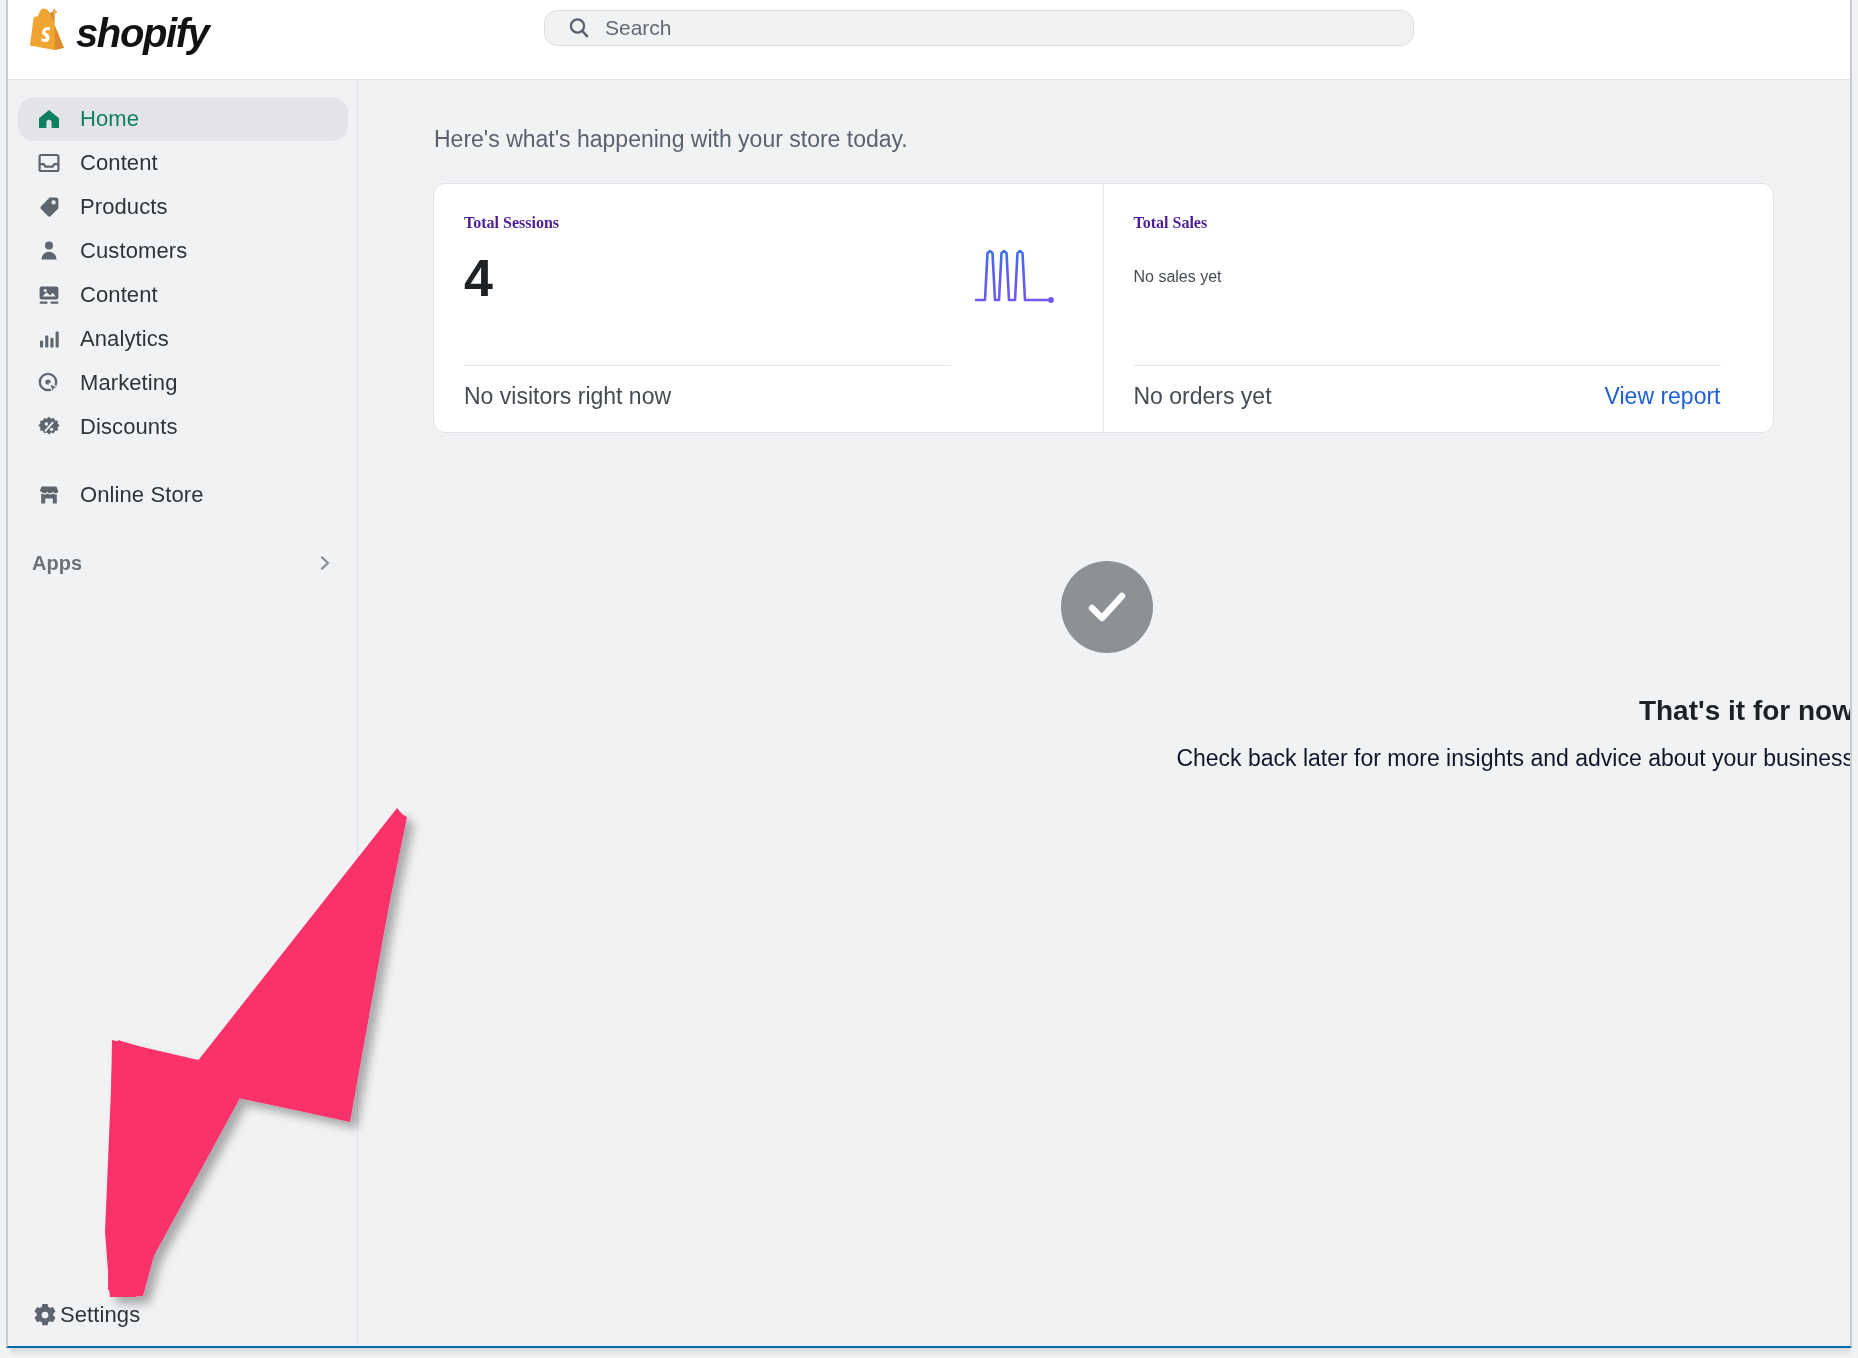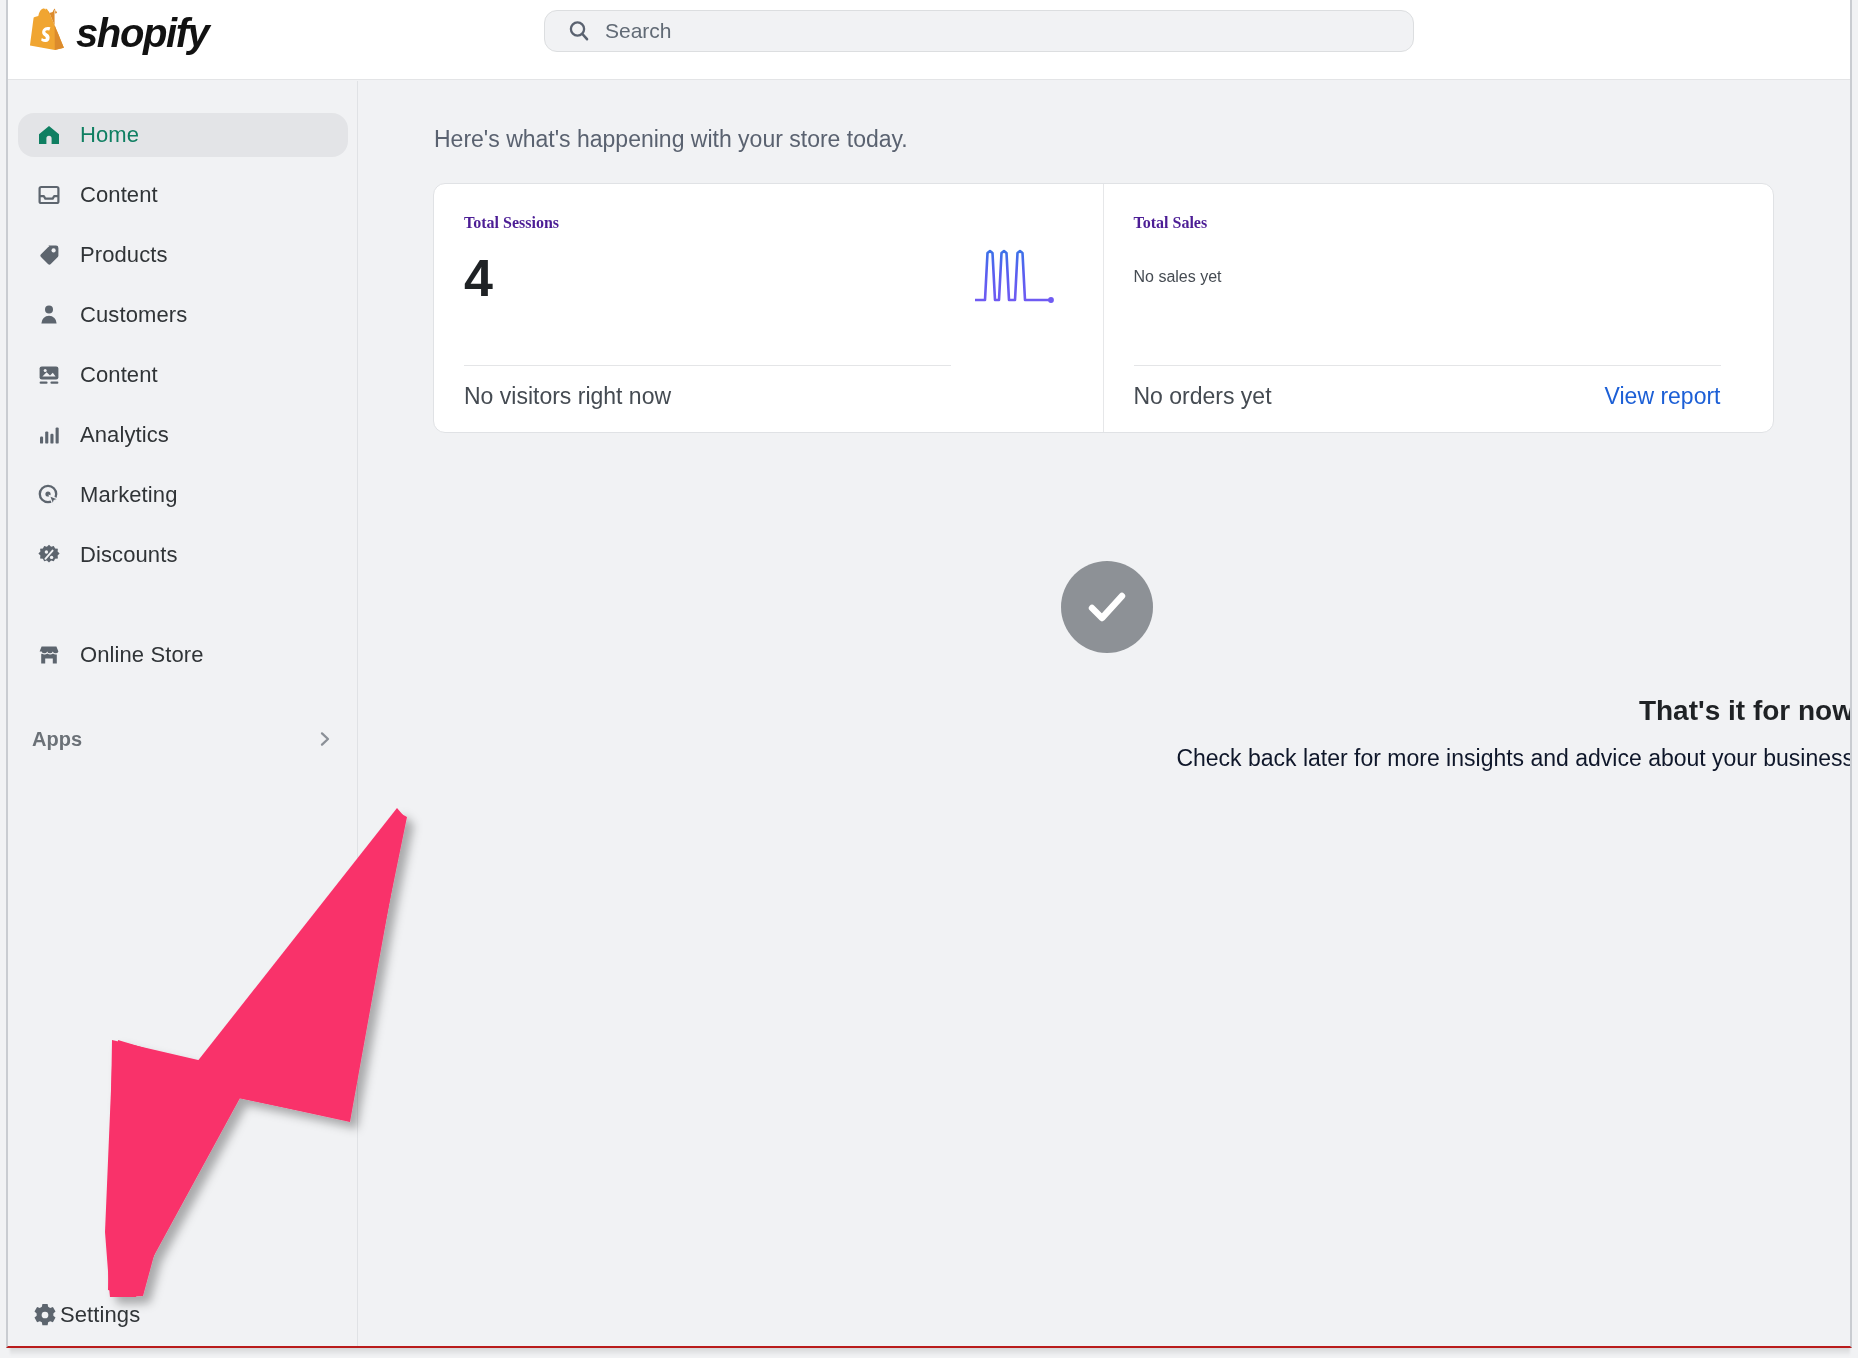--- a/index.html
+++ b/index.html
@@ -18,21 +18,21 @@
   }
 
   
   .win-frame {
     position: absolute;
     left: 6px; top: 0px;
     width: 1846px; height: 1348px;
     background: #f1f2f4;
     border-left: 2px solid #c9ccd1;
     border-right: 2px solid #c9ccd1;
-    border-bottom: 2px solid #b91c1c;
+    border-bottom: 2px solid #0369a1;
     overflow: hidden;
   }
   .frame-shadow {
     position: absolute;
     left: 10px; top: 1344px;
     width: 1840px; height: 12px;
     background: linear-gradient(to bottom, rgba(0,0,0,0.16), rgba(0,0,0,0));
     filter: blur(1px);
   }
 
@@ -56,21 +56,21 @@
     font-style: italic;
     letter-spacing: -1.4px;
     color: #121212;
     font-family: "Liberation Sans", sans-serif;
     line-height: 1;
     margin-top: 2px;
   }
   .searchbox {
     position: absolute;
     left: 536px; top: 10px;
-    width: 870px; height: 42px;
+    width: 870px; height: 36px;
     background: #f1f2f4;
     border: 1px solid #dcdee0;
     border-radius: 13px;
     display: flex; align-items: center;
     padding-left: 22px;
     gap: 14px;
     cursor: text;
   }
   .search-ph {
     font-size: 21px;
@@ -84,21 +84,21 @@
     left: 0; top: 81px;
     width: 350px; height: 1267px;
     background: #f1f2f4;
     border-right: 1px solid #e0e2e5;
   }
   .nav-list { position: absolute; left: 0; top: 16px; width: 350px; }
   .nav-item {
     position: relative;
     display: flex; align-items: center;
     height: 44px;
-    margin: 16px 10px;
+    margin: 0 10px;
     padding-left: 18px;
     border-radius: 16px;
     gap: 18px;
     cursor: pointer;
   }
   .nav-item.active { background: #e3e4e7; }
   .nav-icon {
     width: 26px; height: 26px;
     display: flex; align-items: center; justify-content: center;
     flex: 0 0 26px;

